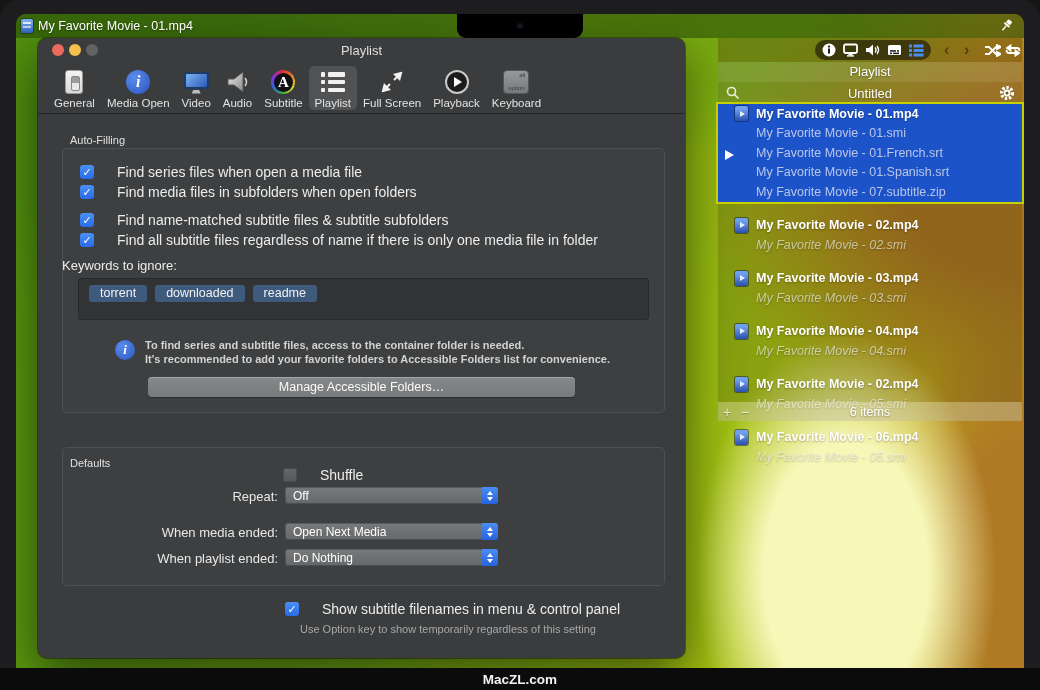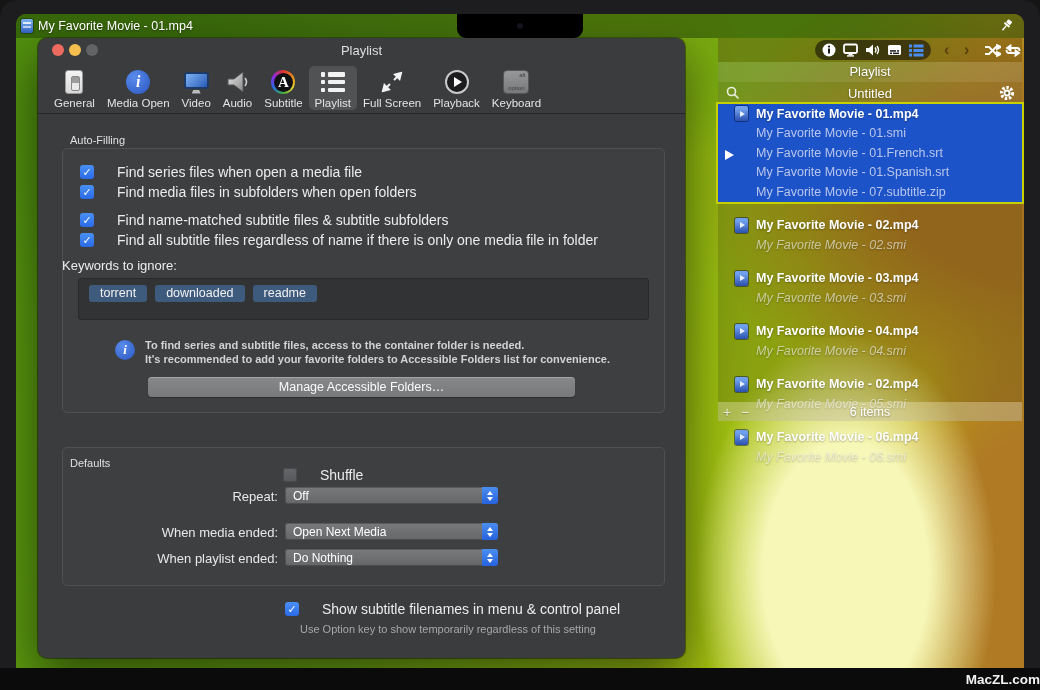--- a/index.html
+++ b/index.html
@@ -166,21 +166,21 @@
       border-left:9px solid #fff; border-top:5.5px solid transparent; border-bottom:5.5px solid transparent; }
   .pfooter { position:absolute; left:0; bottom:0; width:100%; height:19px; background:rgba(250,244,214,0.34);
       display:flex; align-items:center; }
   .pf-btn { color:rgba(255,255,255,.75); font-size:14px; width:18px; text-align:center;
       text-shadow:0 1px 1px rgba(0,0,0,.25); }
   .pf-count { position:absolute; left:0; right:0; text-align:center; font-size:12.5px; color:#fff;
       text-shadow:0 1px 2px rgba(0,0,0,.35); }
 
   
   .wmbar { position:absolute; left:0; top:668px; width:1040px; height:22px; background:#0b0b0b;
-      display:flex; align-items:center; justify-content:flex-end; z-index:50; }
+      display:flex; align-items:center; justify-content:center; z-index:50; }
   .wmbar span { color:#f2f2f2; font-size:13.5px; font-weight:bold; }
 </style>
 </head>
 <body>
 
 <div class="stage">
   <div class="screen">
 
     <div class="titlebar">
       <span class="doc-ico"></span>

